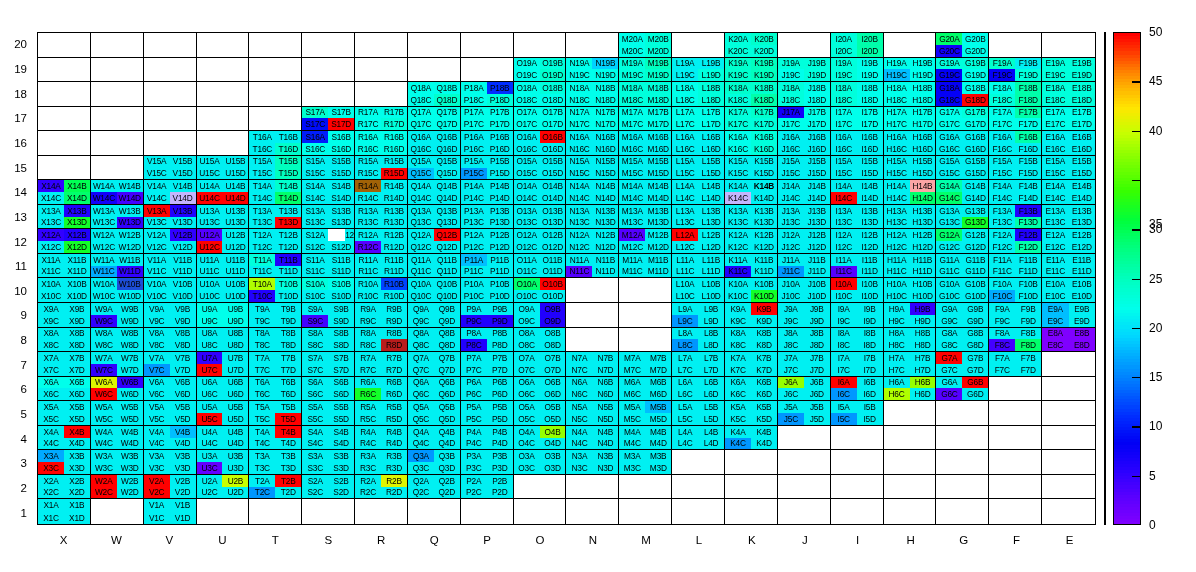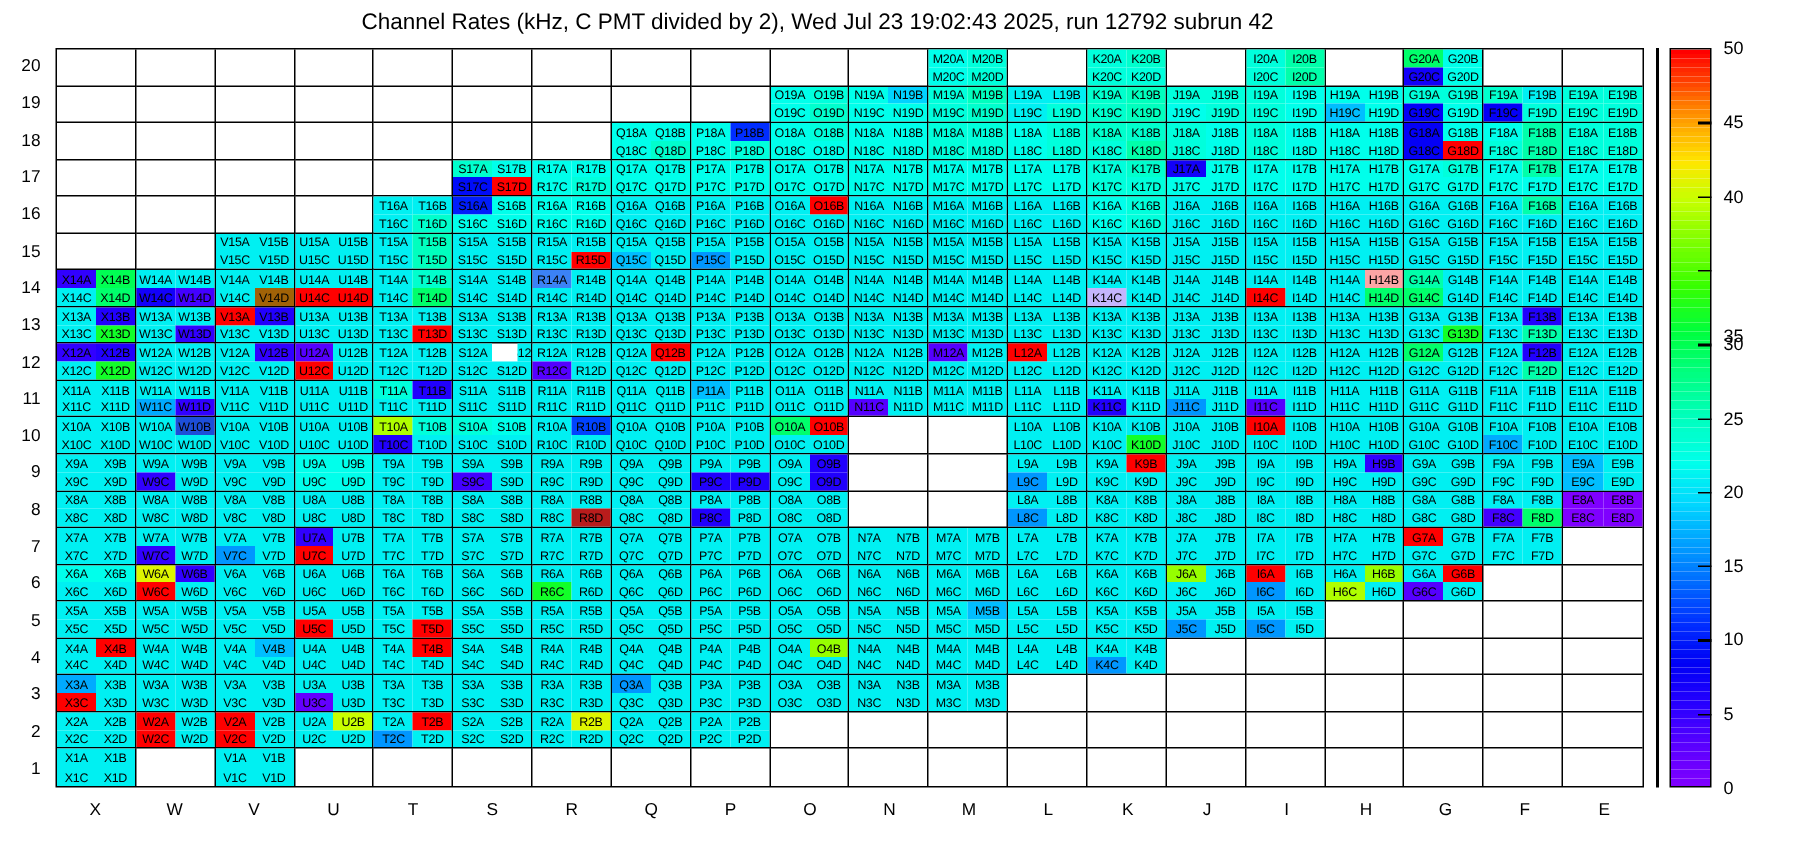--- a/index.html
+++ b/index.html
@@ -41,21 +41,20 @@
   #cbticks .t{position:absolute;left:8px;font-size:12px;color:#000;
               transform:translateY(-50%);}
   #cbticks .tk{position:absolute;left:-9px;width:9px;height:1.4px;background:#000;}
   #cbleft{position:absolute;left:1104px;top:32px;width:1.5px;height:493px;background:#000;}
 </style>
 </head>
 <body>
 
 <div id="root">
 
-  <div id="title">Channel Rates (kHz, C PMT divided by 2), Wed Jul 23 19:02:43 2025, run 12792 subrun 42</div>
 
   <div id="yaxis">
       <div style="top: 12.325px;">20</div>
       <div style="top: 36.975px;">19</div>
       <div style="top: 61.625px;">18</div>
       <div style="top: 86.275px;">17</div>
       <div style="top: 110.925px;">16</div>
       <div style="top: 135.575px;">15</div>
       <div style="top: 160.225px;">14</div>
       <div style="top: 184.875px;">13</div>
@@ -804,42 +803,42 @@
         <div class="bigcell">
           <div class="sub" style="background: rgb(0, 240, 242); color: rgb(0, 0, 0);">W14A</div>
           <div class="sub" style="background: rgb(0, 240, 242); color: rgb(0, 0, 0);">W14B</div>
           <div class="sub" style="background: rgb(18, 0, 250); color: rgb(0, 0, 0);">W14C</div>
           <div class="sub" style="background: rgb(67, 0, 255); color: rgb(0, 0, 0);">W14D</div>
         </div>
         <div class="bigcell">
           <div class="sub" style="background: rgb(0, 240, 242); color: rgb(0, 0, 0);">V14A</div>
           <div class="sub" style="background: rgb(0, 240, 242); color: rgb(0, 0, 0);">V14B</div>
           <div class="sub" style="background: rgb(0, 240, 242); color: rgb(0, 0, 0);">V14C</div>
-          <div class="sub" style="background: #a16207; color: rgb(0, 0, 0);">V14D</div>
+          <div class="sub" style="background: #c4b5fd; color: rgb(0, 0, 0);">V14D</div>
         </div>
         <div class="bigcell">
           <div class="sub" style="background: rgb(0, 240, 242); color: rgb(0, 0, 0);">U14A</div>
           <div class="sub" style="background: rgb(0, 240, 242); color: rgb(0, 0, 0);">U14B</div>
           <div class="sub" style="background: rgb(255, 0, 0); color: rgb(0, 0, 0);">U14C</div>
           <div class="sub" style="background: rgb(255, 0, 0); color: rgb(0, 0, 0);">U14D</div>
         </div>
         <div class="bigcell">
           <div class="sub" style="background: rgb(0, 240, 242); color: rgb(0, 0, 0);">T14A</div>
           <div class="sub" style="background: rgb(0, 255, 205); color: rgb(0, 0, 0);">T14B</div>
           <div class="sub" style="background: rgb(0, 240, 242); color: rgb(0, 0, 0);">T14C</div>
           <div class="sub" style="background: rgb(0, 255, 107); color: rgb(0, 0, 0);">T14D</div>
         </div>
         <div class="bigcell">
           <div class="sub" style="background: rgb(0, 240, 242); color: rgb(0, 0, 0);">S14A</div>
           <div class="sub" style="background: rgb(0, 240, 242); color: rgb(0, 0, 0);">S14B</div>
           <div class="sub" style="background: rgb(0, 240, 242); color: rgb(0, 0, 0);">S14C</div>
           <div class="sub" style="background: rgb(0, 240, 242); color: rgb(0, 0, 0);">S14D</div>
         </div>
         <div class="bigcell">
-          <div class="sub" style="background: #3b82f6; color: rgb(0, 0, 0);">R14A</div>
+          <div class="sub" style="background: #a16207; color: rgb(0, 0, 0);">R14A</div>
           <div class="sub" style="background: rgb(0, 240, 242); color: rgb(0, 0, 0);">R14B</div>
           <div class="sub" style="background: rgb(0, 240, 242); color: rgb(0, 0, 0);">R14C</div>
           <div class="sub" style="background: rgb(0, 240, 242); color: rgb(0, 0, 0);">R14D</div>
         </div>
         <div class="bigcell">
           <div class="sub" style="background: rgb(0, 240, 242); color: rgb(0, 0, 0);">Q14A</div>
           <div class="sub" style="background: rgb(0, 240, 242); color: rgb(0, 0, 0);">Q14B</div>
           <div class="sub" style="background: rgb(0, 240, 242); color: rgb(0, 0, 0);">Q14C</div>
           <div class="sub" style="background: rgb(0, 240, 242); color: rgb(0, 0, 0);">Q14D</div>
         </div>
@@ -868,21 +867,21 @@
           <div class="sub" style="background: rgb(0, 240, 242); color: rgb(0, 0, 0);">M14D</div>
         </div>
         <div class="bigcell">
           <div class="sub" style="background: rgb(0, 240, 242); color: rgb(0, 0, 0);">L14A</div>
           <div class="sub" style="background: rgb(0, 240, 242); color: rgb(0, 0, 0);">L14B</div>
           <div class="sub" style="background: rgb(0, 240, 242); color: rgb(0, 0, 0);">L14C</div>
           <div class="sub" style="background: rgb(0, 240, 242); color: rgb(0, 0, 0);">L14D</div>
         </div>
         <div class="bigcell">
           <div class="sub" style="background: rgb(0, 240, 242); color: rgb(0, 0, 0);">K14A</div>
-          <div class="sub" style="background: rgb(0, 240, 242); color: rgb(0, 0, 0);">K14B</div>
+          <div class="sub" style="background: rgb(0, 240, 242); color: rgb(0, 0, 0); font-weight: bold;">K14B</div>
           <div class="sub" style="background: #c4b5fd; color: rgb(0, 0, 0);">K14C</div>
           <div class="sub" style="background: rgb(0, 240, 242); color: rgb(0, 0, 0);">K14D</div>
         </div>
         <div class="bigcell">
           <div class="sub" style="background: rgb(0, 240, 242); color: rgb(0, 0, 0);">J14A</div>
           <div class="sub" style="background: rgb(0, 240, 242); color: rgb(0, 0, 0);">J14B</div>
           <div class="sub" style="background: rgb(0, 240, 242); color: rgb(0, 0, 0);">J14C</div>
           <div class="sub" style="background: rgb(0, 240, 242); color: rgb(0, 0, 0);">J14D</div>
         </div>
         <div class="bigcell">

